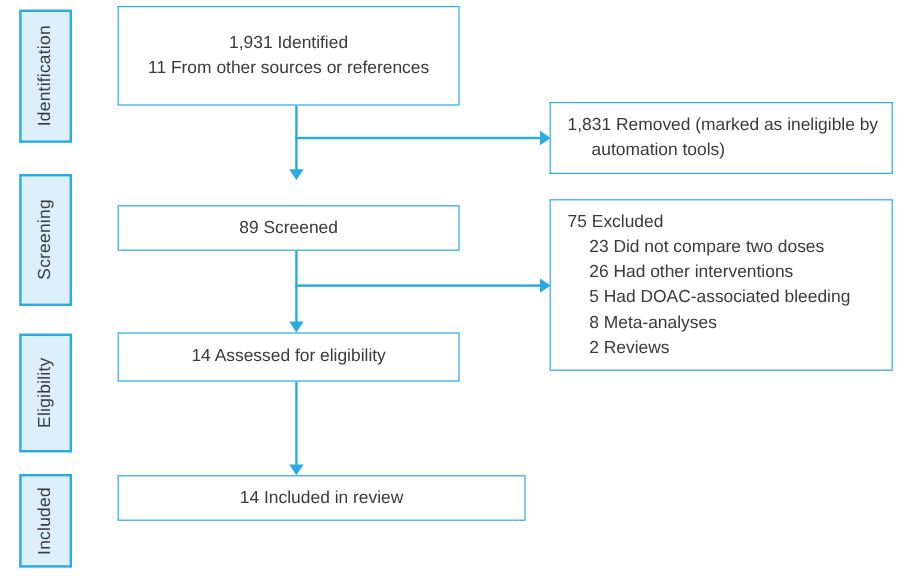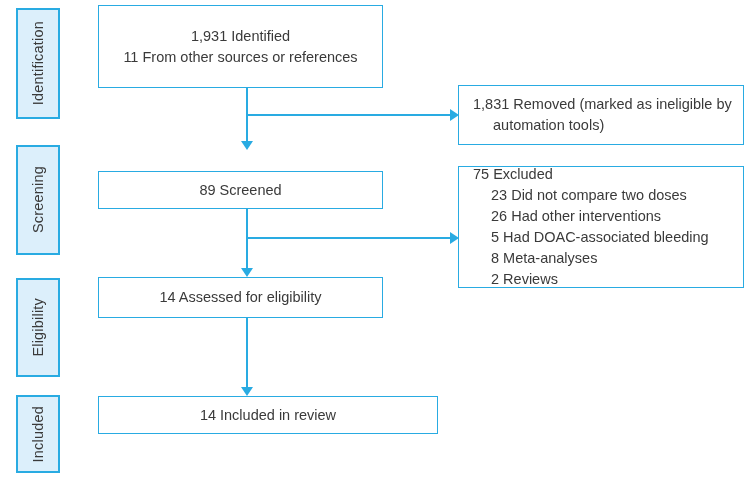--- a/index.html
+++ b/index.html
@@ -153,21 +153,21 @@
 
   <div class="flow-box centered" style="left:98px; top:396px; width:340px; height:38px;">
     <div class="line">14 Included in review</div>
   </div>
 
   <div class="flow-box left-align wrapbox" style="left:458px; top:85px; width:286px; height:60px;">
     <div class="line">1,831 Removed (marked as ineligible by</div>
     <div class="line hang">automation tools)</div>
   </div>
 
-  <div class="flow-box left-align" style="left:458px; top:166px; width:286px; height:122px;">
+  <div class="flow-box left-align" style="left:458px; top:166px; width:286px; height:143px;">
     <div class="line">75 Excluded</div>
     <div class="line indent">23 Did not compare two doses</div>
     <div class="line indent">26 Had other interventions</div>
     <div class="line indent">5 Had DOAC-associated bleeding</div>
     <div class="line indent">8 Meta-analyses</div>
     <div class="line indent">2 Reviews</div>
   </div>
 
 </div>
 

